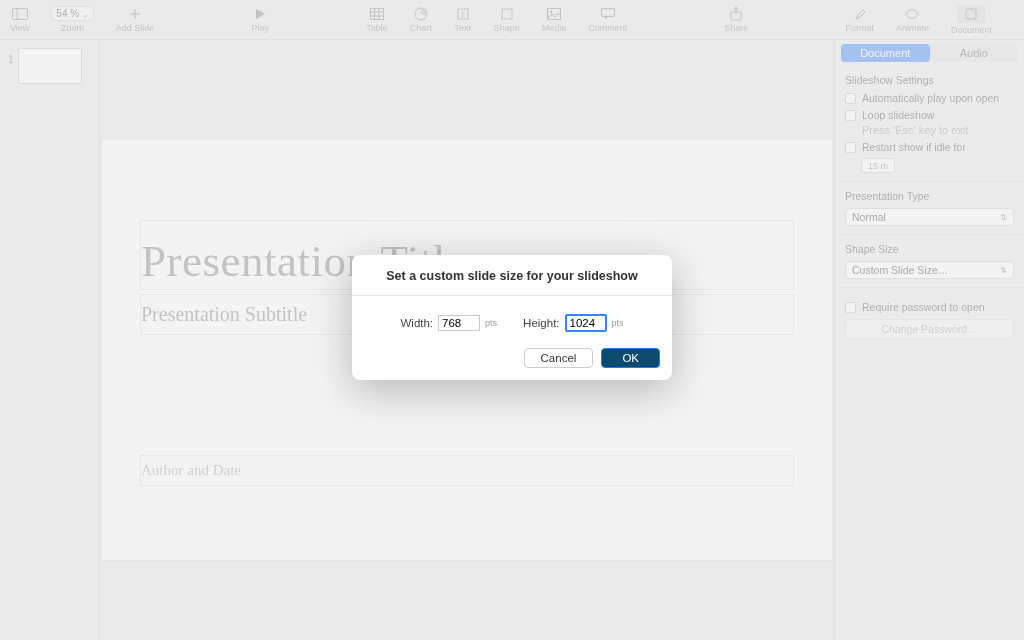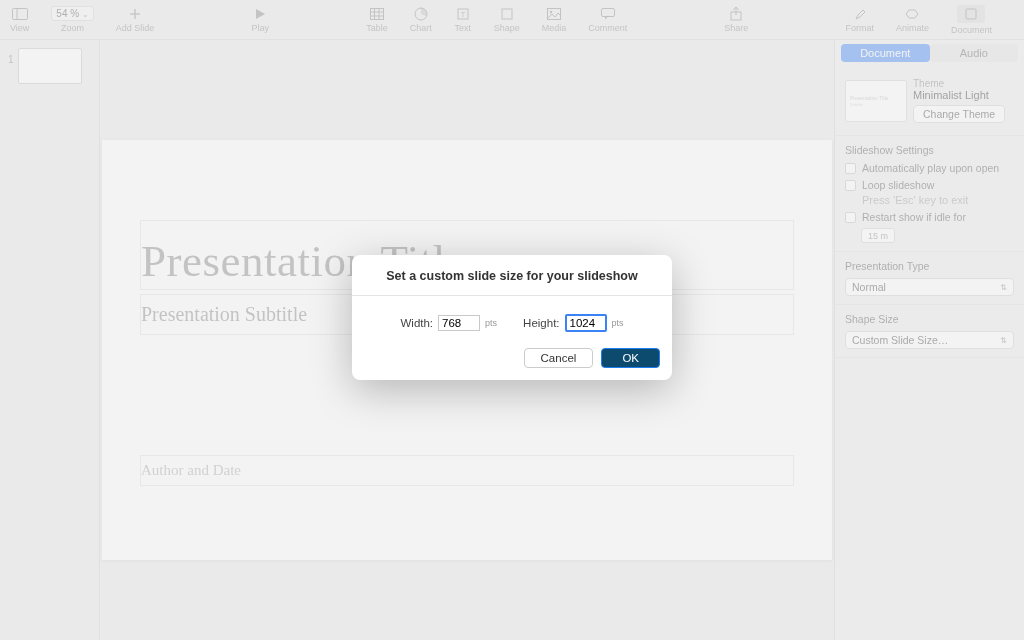--- a/index.html
+++ b/index.html
@@ -228,33 +228,20 @@
       </div>
     </div>
   </div>
 
   <div class="inspector">
     <div class="insp-tabs">
       <div class="insp-tab active">Document</div>
       <div class="insp-tab inactive">Audio</div>
     </div>
     <div class="insp-section">
-      <div class="insp-row">
-        <div class="theme-thumb">
-          <div class="theme-thumb-line1">Presentation Title</div>
-          <div class="theme-thumb-line2">Subtitle</div>
-        </div>
-        <div class="theme-info">
-          <span class="theme-label">Theme</span>
-          <span class="theme-name">Minimalist Light</span>
-          <button class="insp-btn">Change Theme</button>
-        </div>
-      </div>
-    </div>
-    <div class="insp-section">
       <div class="insp-heading">Slideshow Settings</div>
       <div class="checkbox-row">
         <span class="checkbox"></span>
         <span>Automatically play upon open</span>
       </div>
       <div class="checkbox-row">
         <span class="checkbox"></span>
         <span>Loop slideshow</span>
       </div>
       <div class="sub-hint">Press 'Esc' key to exit</div>
@@ -270,20 +257,27 @@
         <span>Normal</span>
         <span class="chev">⇅</span>
       </div>
     </div>
     <div class="insp-section">
       <div class="insp-heading">Shape Size</div>
       <div class="select">
         <span>Custom Slide Size…</span>
         <span class="chev">⇅</span>
       </div>
+    </div>
+    <div class="insp-section" style="border-bottom:none">
+      <div class="checkbox-row">
+        <span class="checkbox"></span>
+        <span>Require password to open</span>
+      </div>
+      <div class="insp-btn-wide">Change Password…</div>
     </div>
   </div>
 </div>
 
 <div class="overlay">
   <div class="modal">
     <div class="modal-title">Set a custom slide size for your slideshow</div>
     <div class="modal-divider"></div>
     <div class="modal-body">
       <div class="field">

